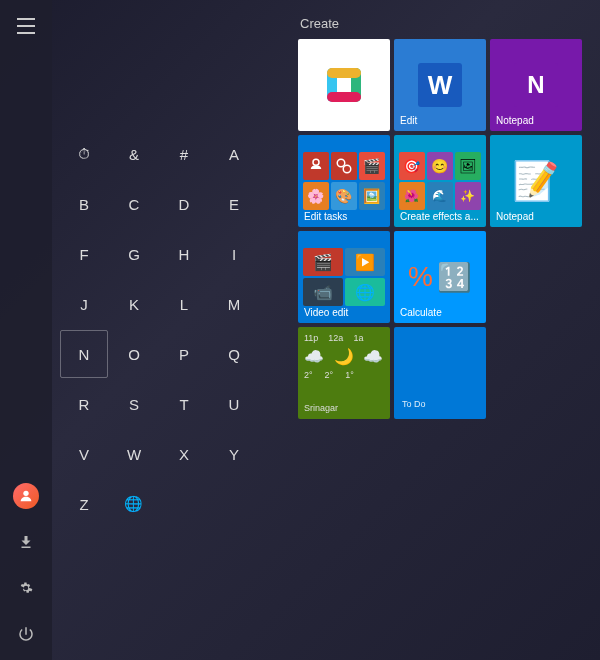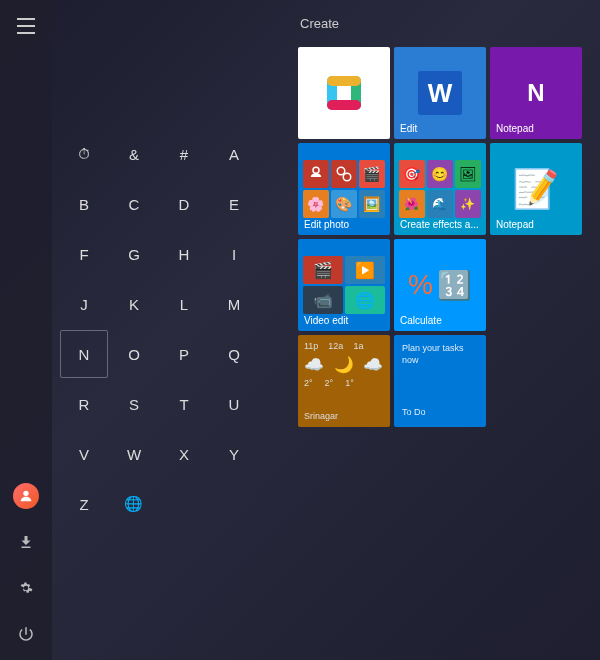--- a/index.html
+++ b/index.html
@@ -103,21 +103,21 @@
       left: 298px;
       top: 16px;
       width: 290px;
       z-index: 5;
     }
 
     .tiles-title {
       color: #ccc;
       font-size: 13px;
       font-weight: 400;
-      margin-bottom: 16px;
+      margin-bottom: 8px;
       padding-left: 2px;
     }
 
     .tiles-grid {
       display: flex;
       flex-direction: column;
       gap: 4px;
     }
 
     .tiles-row {
@@ -199,21 +199,21 @@
       display: grid;
       grid-template-columns: 1fr 1fr 1fr;
       grid-template-rows: 1fr 1fr;
       gap: 2px;
       width: 82px;
       height: 58px;
     }
 
     
     .weather-tile {
-      background: #a16207;
+      background: #4d7c0f;
       width: 92px;
       height: 92px;
       border-radius: 2px;
       padding: 6px;
       cursor: pointer;
       display: flex;
       flex-direction: column;
     }
 
     .weather-times {
@@ -473,21 +473,21 @@
           <div class="mini-app" style="background:#e67e22;">
             <span style="font-size:14px;">🌸</span>
           </div>
           <div class="mini-app" style="background:#3498db;">
             <span style="font-size:14px;">🎨</span>
           </div>
           <div class="mini-app" style="background:#2980b9;">
             <span style="font-size:14px;">🖼️</span>
           </div>
         </div>
-        <span class="tile-label">Edit photo</span>
+        <span class="tile-label">Edit tasks</span>
       </div>
 
       <div class="tile tile-md tile-effects" style="position:relative; padding:4px;">
         <div style="display:grid;grid-template-columns:1fr 1fr 1fr;grid-template-rows:1fr 1fr;gap:2px;width:82px;height:58px;">
           <div class="mini-app" style="background:#e74c3c;">
             <span style="font-size:14px;">🎯</span>
           </div>
           <div class="mini-app" style="background:#8e44ad;">
             <span style="font-size:14px;">😊</span>
           </div>
@@ -557,21 +557,20 @@
         </div>
         <div class="weather-temps">
           <span>2°</span>
           <span>2°</span>
           <span>1°</span>
         </div>
         <div class="weather-city">Srinagar</div>
       </div>
 
       <div class="todo-tile">
-        <div class="todo-sub">Plan your tasks now</div>
         <div style="margin-top:auto;">
           <div class="todo-sub">To Do</div>
         </div>
       </div>
     </div>
 
   </div>
 </div>
 
 </body></html>

